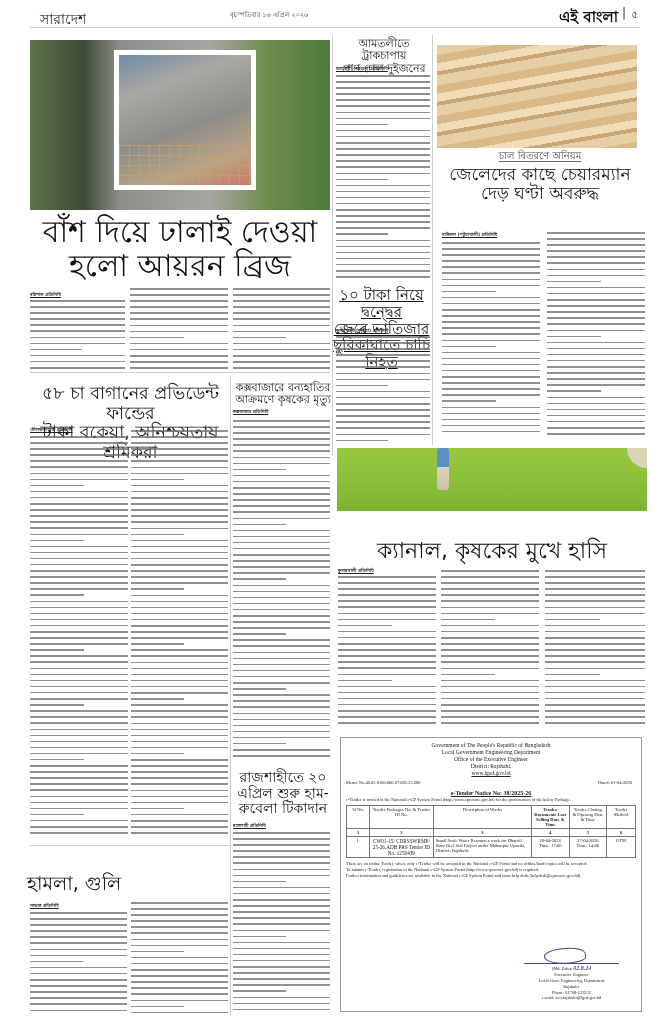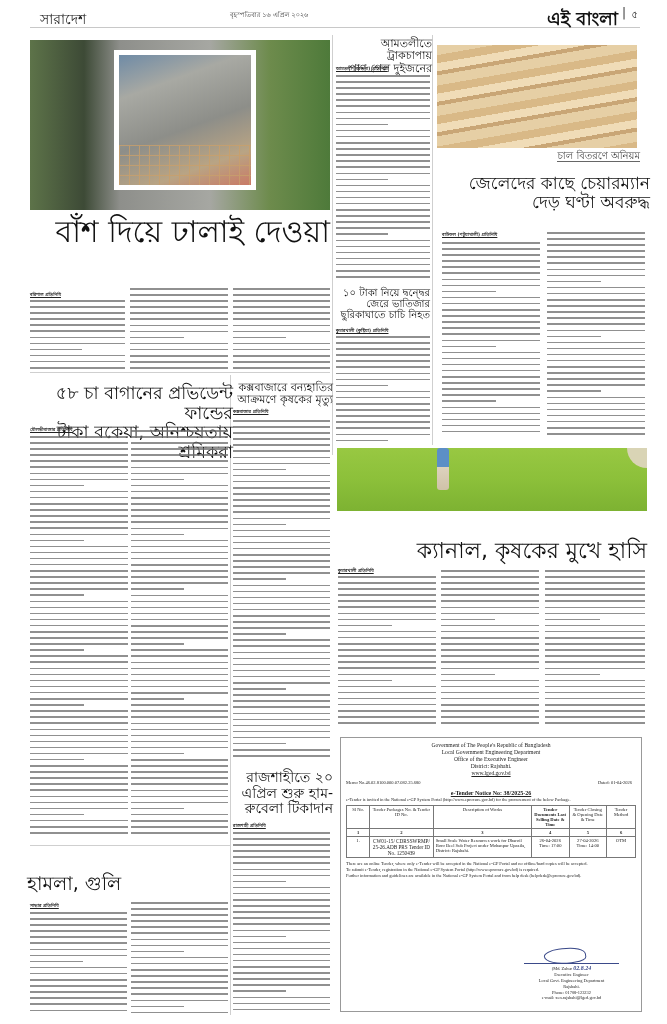--- a/index.html
+++ b/index.html
@@ -2,49 +2,49 @@
 <html><head>
 <meta charset="utf-8">
 <style>
   * { box-sizing: border-box; margin: 0; padding: 0; }
   html, body { width: 667px; height: 1024px; background: #ffffff; overflow: hidden; }
   body { font-family: "DejaVu Sans", sans-serif; color: #1a1a1a; position: relative; }
 
   .header { position: absolute; left: 30px; top: 0; width: 610px; height: 28px; border-bottom: 1.5px solid #c8c8c8; }
   .hdr-section { position: absolute; left: 10px; top: 8px; font-size: 14px; color: #222; }
   .hdr-date { position: absolute; left: 200px; top: 10px; font-size: 6.5px; color: #333; }
-  .hdr-logo { position: absolute; right: 22px; top: 5px; font-size: 18px; font-weight: bold; color: #111; }
+  .hdr-logo { position: absolute; right: 22px; top: 5px; font-size: 15px; font-weight: bold; color: #111; }
   .hdr-sep { position: absolute; right: 14px; top: 6px; font-size: 12px; color: #333; }
   .hdr-page { position: absolute; right: 2px; top: 7px; font-size: 10px; color: #222; }
 
   .photo { position: absolute; overflow: hidden; }
   .ph-bridge { left: 30px; top: 40px; width: 300px; height: 170px;
     background: linear-gradient(90deg, #5d7349 0%, #3d4a36 18%, #8e8f8b 30%, #a6a7a2 60%, #6d8b4c 80%, #4e7a3a 100%); }
   .ph-bridge-inset { position: absolute; left: 84px; top: 10px; width: 142px; height: 140px; border: 5px solid #fff;
     background: linear-gradient(160deg, #6f8ba6 0%, #a8a9a3 25%, #8d8e89 55%, #b9a484 80%, #c97a66 100%); }
   .ph-bridge-inset .mesh { position:absolute; left:0; right:0; bottom:0; height:40px;
     background-image: linear-gradient(#c9a06c 1px, transparent 1px), linear-gradient(90deg, #c9a06c 1px, transparent 1px);
     background-size: 10px 10px; opacity: .8; }
   .ph-rice { left: 437px; top: 45px; width: 200px; height: 103px;
     background: repeating-linear-gradient(170deg, #e6cfa5 0 10px, #d9b987 10px 18px, #f0dcb7 18px 26px, #c9a676 26px 30px); }
   .ph-field { left: 337px; top: 448px; width: 310px; height: 63px;
     background: linear-gradient(180deg, #98c842 0%, #8cc03a 50%, #7db232 100%); }
   .ph-field .farmer { position:absolute; left: 100px; top: 0; width: 12px; height: 42px;
     background: linear-gradient(180deg, #5c8fc6 0%, #5c8fc6 45%, #ddd2bd 46%, #cfc2a8 100%); border-radius: 3px; }
   .ph-field .corner { position:absolute; right: 0; top: 0; width: 20px; height: 20px; background: #d9d4b5; border-bottom-left-radius: 20px; }
 
-  .headline { position: absolute; font-family: "DejaVu Sans", sans-serif; color: #111; text-align: right; line-height: 1.12; font-weight: normal; }
+  .headline { position: absolute; font-family: "DejaVu Sans", sans-serif; color: #111; text-align: center; line-height: 1.12; font-weight: normal; }
   .h-bridge { left: 30px; top: 215px; width: 300px; font-size: 30px; }
   .h-tea { left: 28px; top: 384px; width: 205px; font-size: 17.5px; }
   .h-accident { left: 336px; top: 38px; width: 96px; font-size: 11px; }
-  .h-murder { left: 333px; top: 287px; width: 97px; font-size: 10px; }
+  .h-murder { left: 333px; top: 287px; width: 97px; font-size: 15px; text-decoration: underline; }
   .h-elephant { left: 233px; top: 382px; width: 100px; font-size: 11px; }
   .h-kicker { left: 440px; top: 150px; width: 200px; font-size: 10px; color: #444; }
   .h-kicker span { border-bottom: 1px solid #666; }
-  .h-chair { left: 430px; top: 174px; width: 220px; font-size: 17px; }
+  .h-chair { left: 430px; top: 165px; width: 220px; font-size: 17px; }
   .h-canal { left: 337px; top: 514px; width: 310px; font-size: 22px; }
   .h-rajshahi { left: 233px; top: 770px; width: 100px; font-size: 14px; }
   .h-savar { left: 27px; top: 852px; width: 160px; font-size: 19px; text-align: left; }
 
   .byline { position: absolute; font-size: 4.5px; color: #222; font-weight: bold; text-decoration: underline; }
 
   .textcol { position: absolute; overflow: hidden; }
   .textcol .ln { height: 1.5px; background: #6b6b6b; margin-bottom: 4.6px; opacity: .75; }
 
   .rule-v { position: absolute; width: 1px; background: #cfcfcf; }
@@ -86,20 +86,21 @@
 <div class="rule-h" style="left:30px; top:845px; width:200px;"></div>
 
 <div class="photo ph-bridge">
   <div class="ph-bridge-inset">
       <div class="mesh"></div>
     </div>
 </div>
 
 <h1 class="headline h-bridge">
   <span>বাঁশ দিয়ে ঢালাই দেওয়া</span><br>
+  <span>হলো আয়রন ব্রিজ</span>
 </h1>
 <div class="byline" style="left:30px; top:292px;">বরিশাল প্রতিনিধি</div>
 <div class="textcol" style="left:30px; top:300px; width:95px; height:70px;">
     <div class="ln"></div>
     <div class="ln"></div>
     <div class="ln"></div>
     <div class="ln"></div>
     <div class="ln"></div>
     <div class="ln"></div>
     <div class="ln"></div>

